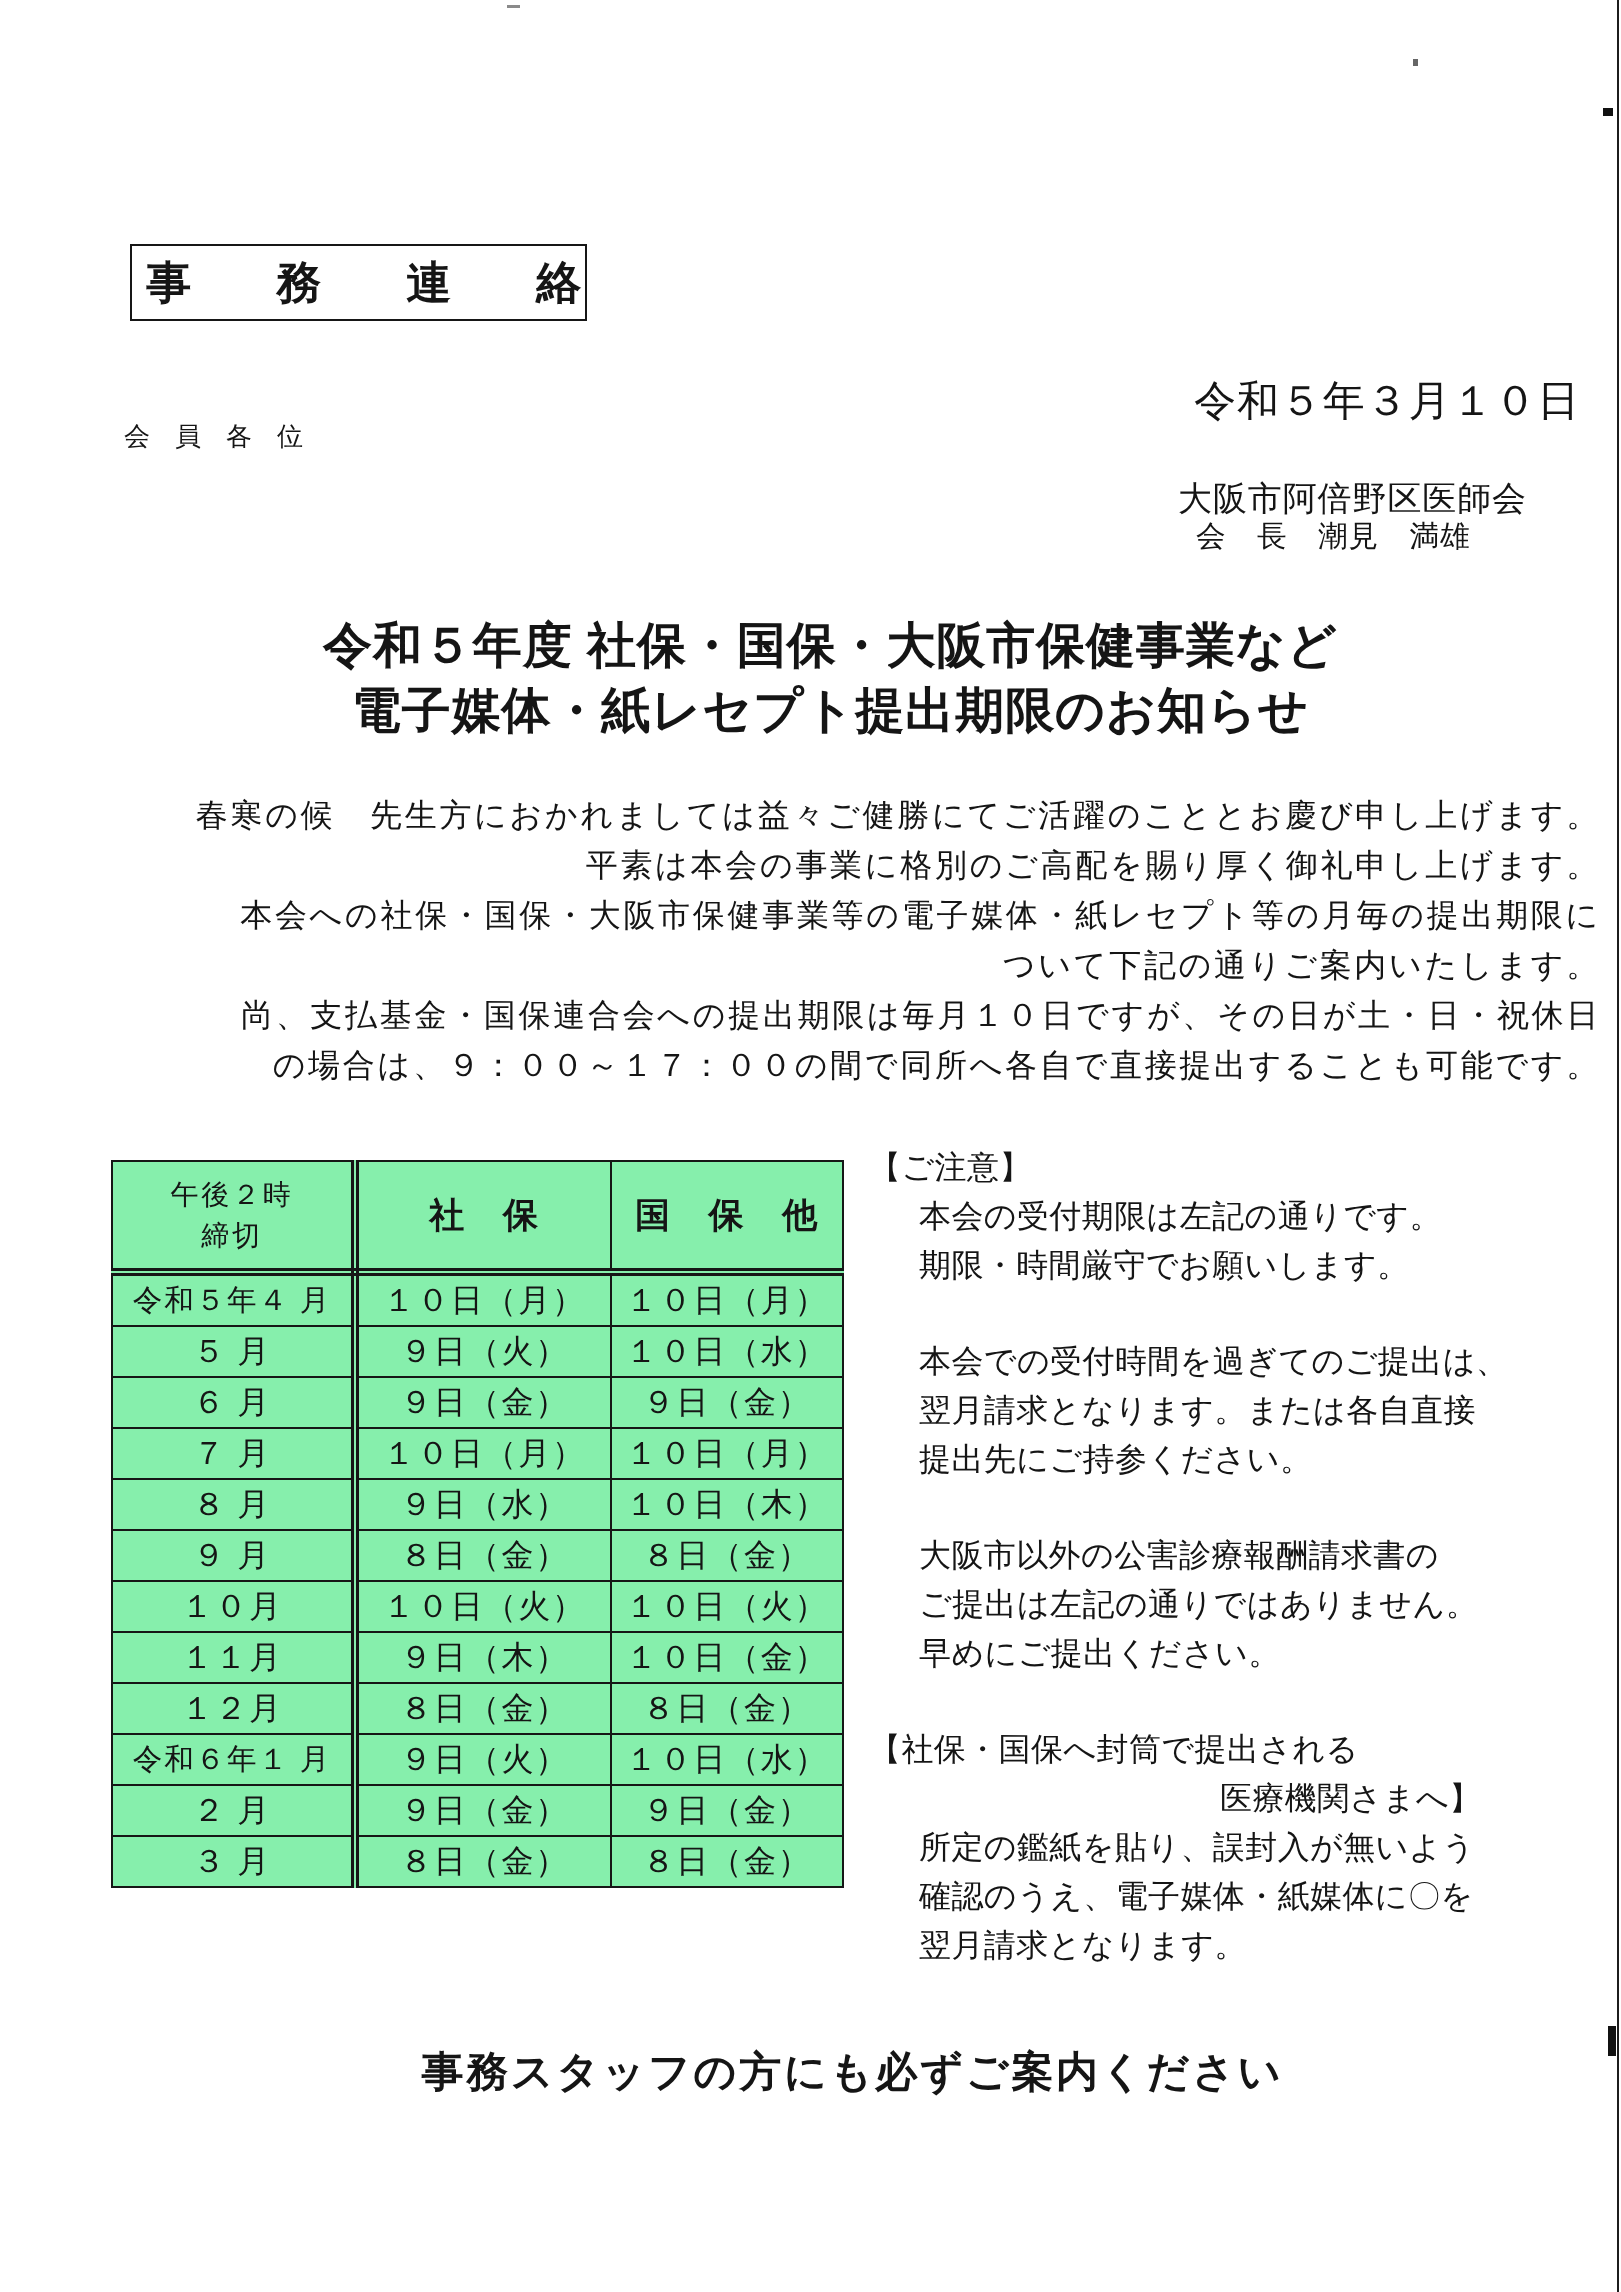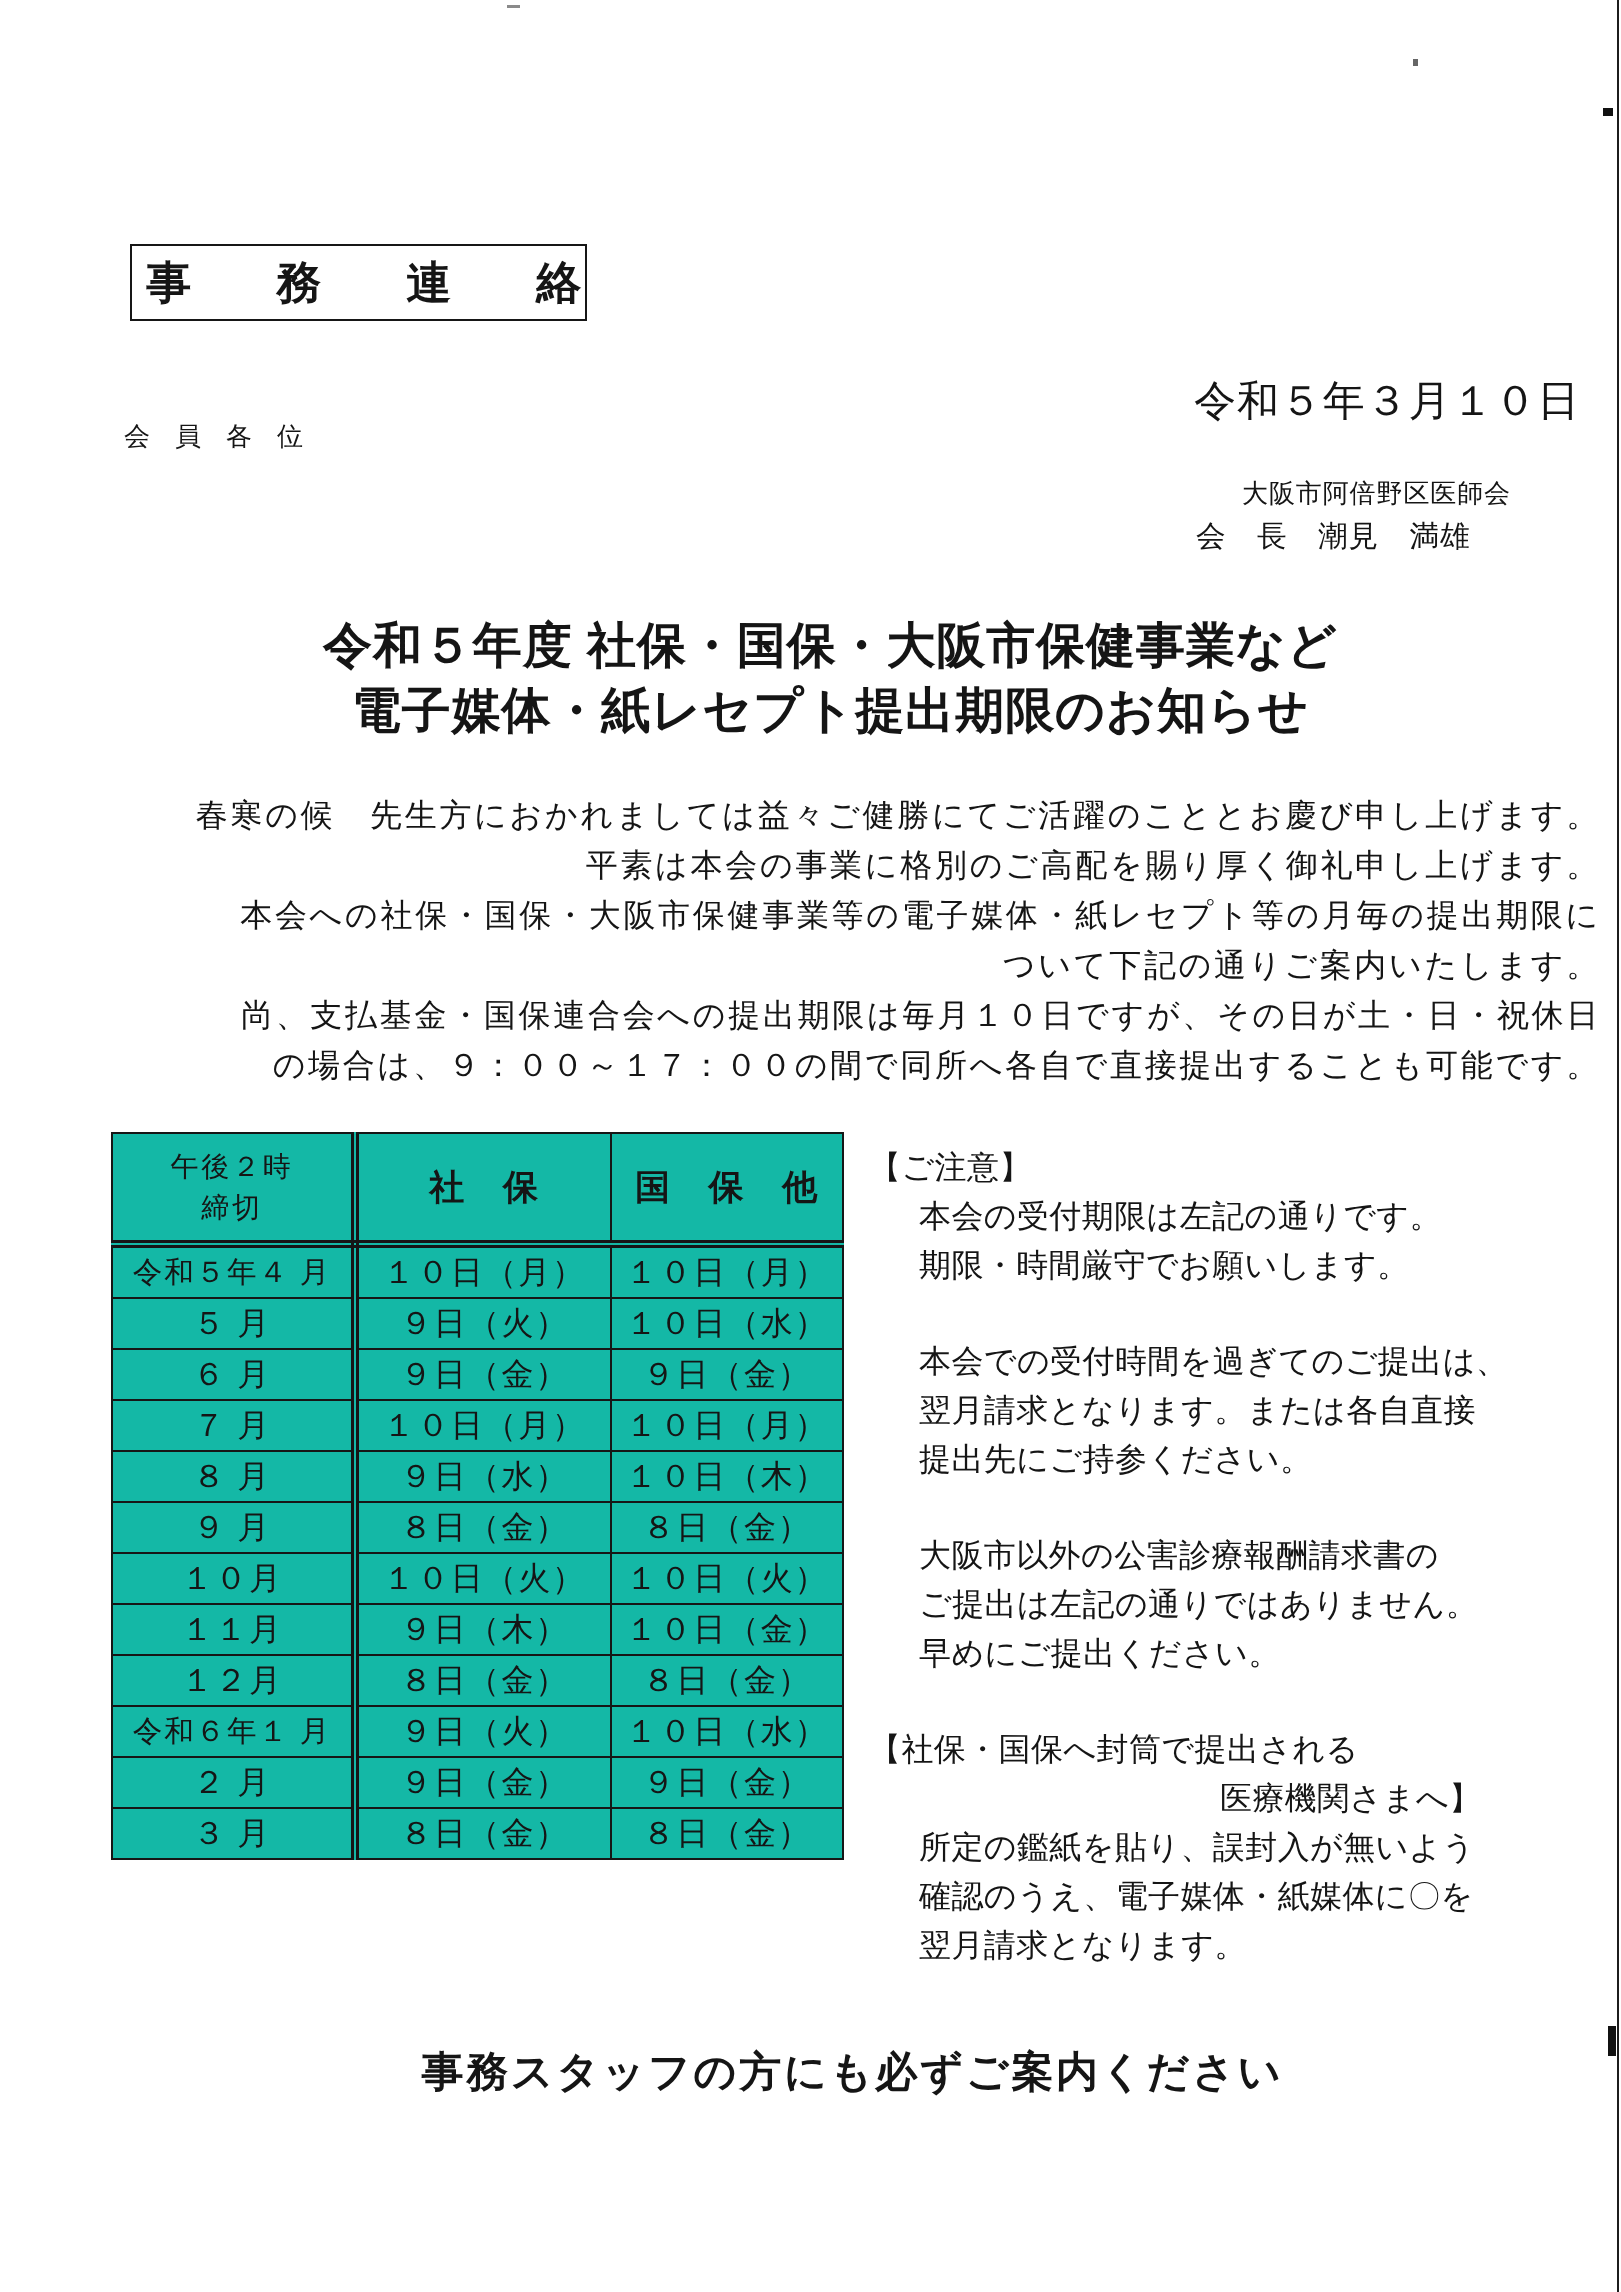--- a/index.html
+++ b/index.html
@@ -20,33 +20,33 @@
     border:2.7px solid #161616;box-sizing:border-box;
     display:flex;align-items:center;overflow:hidden;
   }
   .notice-box span{
     font-size:45px;font-weight:bold;letter-spacing:85px;
     padding-left:14.3px;white-space:nowrap;
   }
 
   .date-line{left:1194px;top:373px;font-size:42px;letter-spacing:0.9px;}
   .addressee{left:124px;top:419px;font-size:26px;letter-spacing:25px;}
-  .org-name{left:1242px;top:476px;font-size:26px;letter-spacing:0.9px;}
+  .org-name{left:1178px;top:476px;font-size:34px;letter-spacing:0.9px;}
   .president{left:1196px;top:496px;font-size:29.6px;letter-spacing:0.9px;margin-top:20px;}
 
   .doc-title{left:0;top:613px;width:1621px;text-align:center;
     font-size:49px;font-weight:bold;line-height:65px;letter-spacing:0.9px;padding-left:20px;}
 
   .body-para{left:79px;top:790px;width:1522px;font-size:32px;
     line-height:50px;letter-spacing:2.7px;}
   .body-para div{white-space:nowrap;text-align:right;}
 
   
   .dl-wrap{left:111px;top:1132px;}
-  table.dl{border-collapse:collapse;table-layout:fixed;background:#14b8a6;}
+  table.dl{border-collapse:collapse;table-layout:fixed;background:#86efac;margin-top:28px;}
   table.dl th,table.dl td{
     border:2.7px solid #161616;text-align:center;vertical-align:middle;
     padding:0;overflow:hidden;white-space:nowrap;
   }
   table.dl .c1{border-right:8px double #161616;}
   table.dl thead th{border-bottom:8px double #161616;height:106px;}
   .hc1{font-size:28px;font-weight:normal;line-height:41px;letter-spacing:2.7px;}
   .hmain{font-size:35px;font-weight:600;letter-spacing:1.8px;}
   table.dl tbody td{height:49px;font-size:32px;letter-spacing:1.8px;border-radius:12px;}
   td.month{font-size:34px;letter-spacing:4.5px;}

